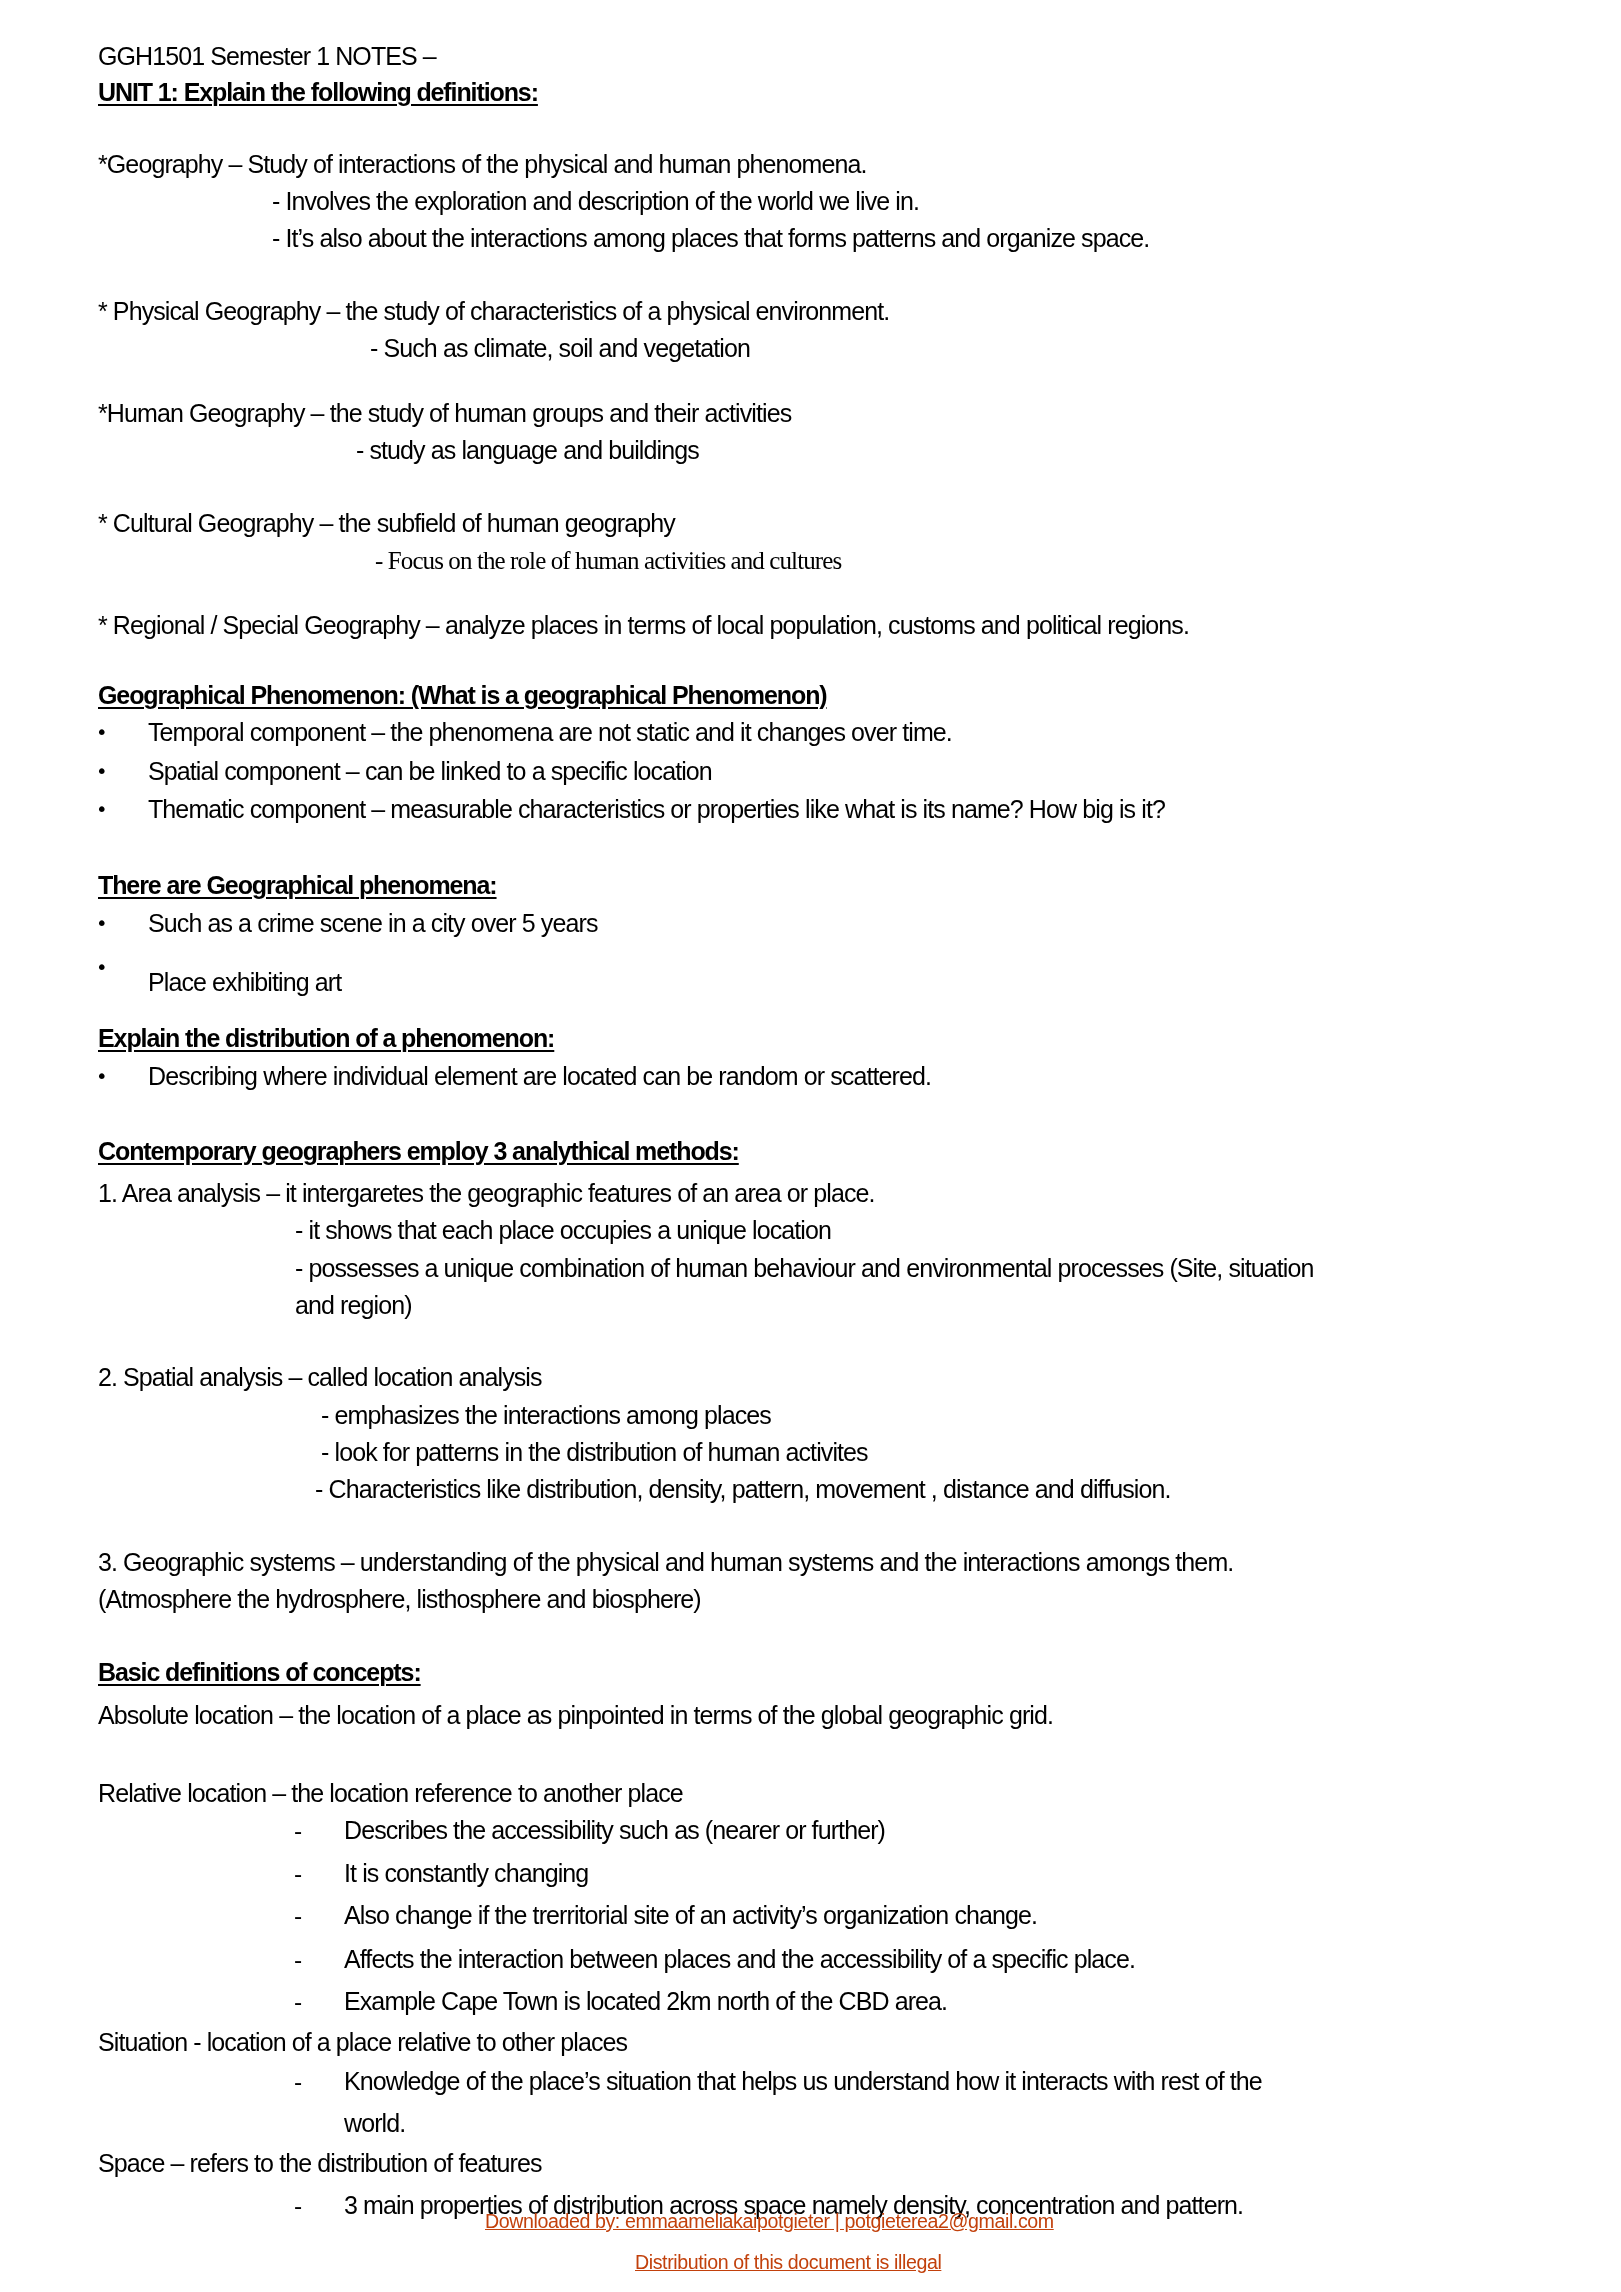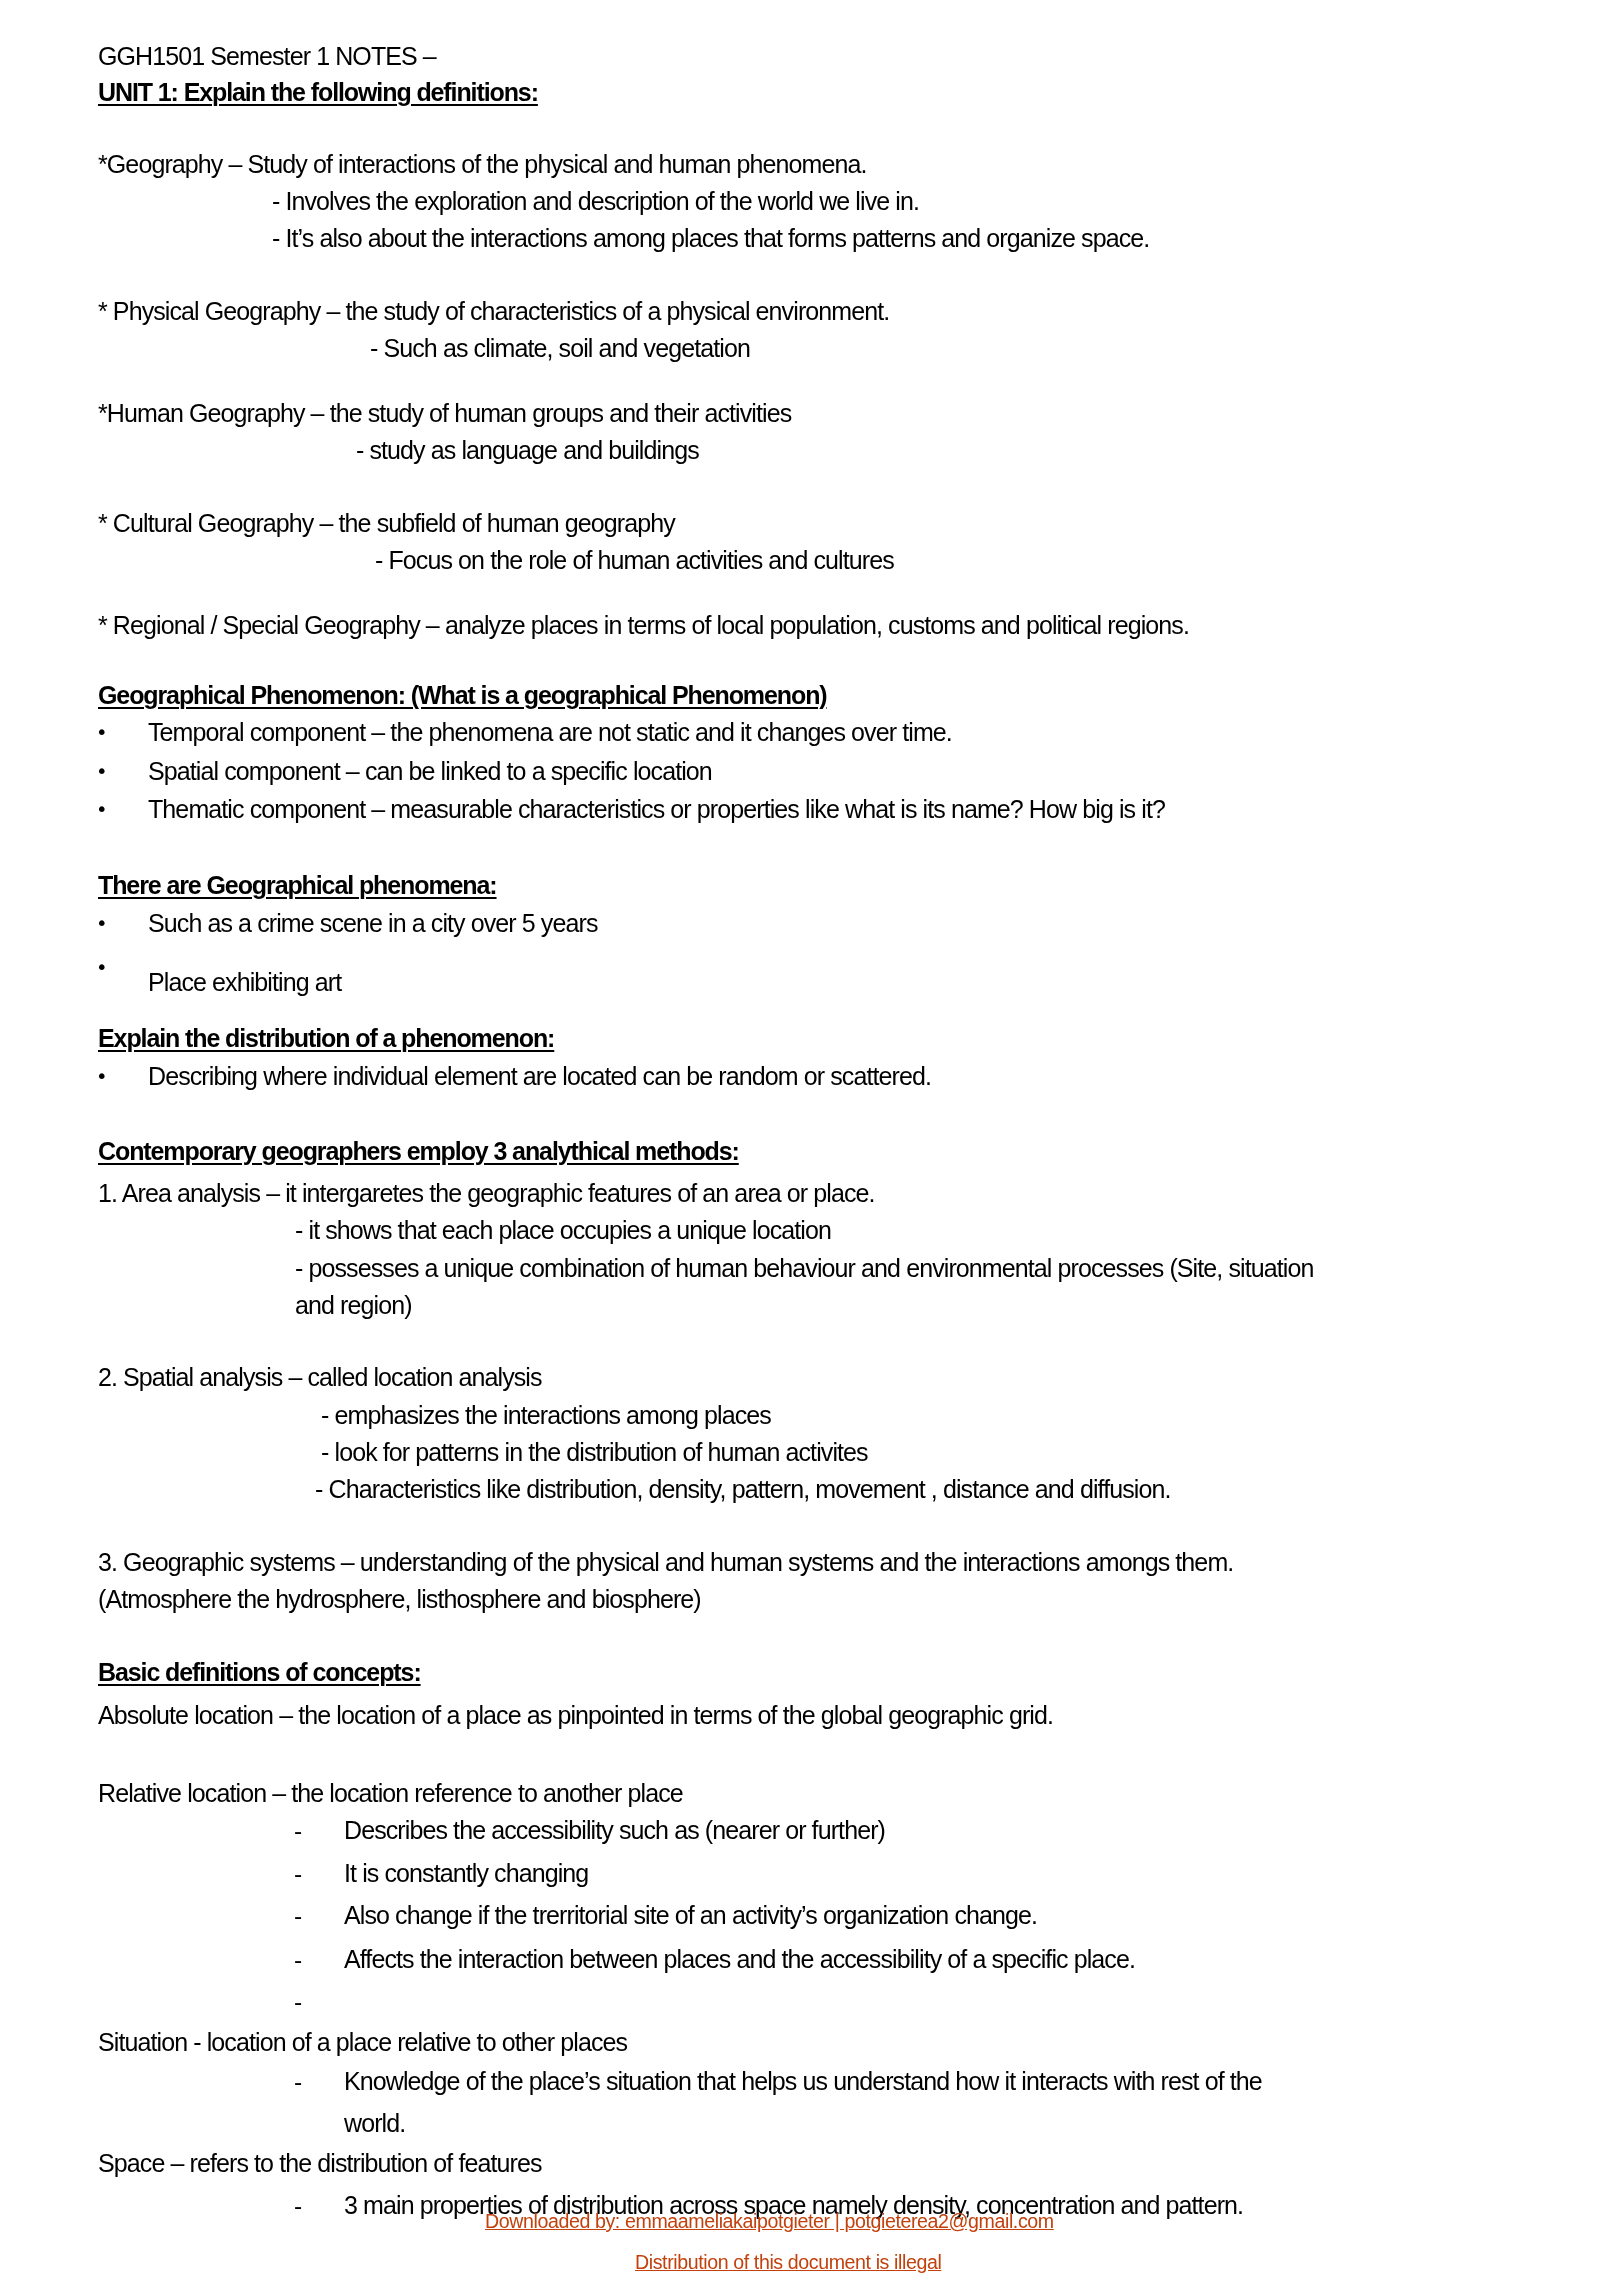--- a/index.html
+++ b/index.html
@@ -40,21 +40,21 @@
   <div class="ln" style="left:272px;top:187px;">- Involves the exploration and description of the world we live in.</div>
   <div class="ln" style="left:272px;top:224px;">- It’s also about the interactions among places that forms patterns and organize space.</div>
 
   <div class="ln" style="left:98px;top:297px;">* Physical Geography – the study of characteristics of a physical environment.</div>
   <div class="ln" style="left:370px;top:334px;">- Such as climate, soil and vegetation</div>
 
   <div class="ln" style="left:98px;top:399px;">*Human Geography – the study of human groups and their activities</div>
   <div class="ln" style="left:356px;top:436px;">- study as language and buildings</div>
 
   <div class="ln" style="left:98px;top:509px;">* Cultural Geography – the subfield of human geography</div>
-  <div class="ln" style="left:375px;top:546px;">- Focus on the role of human activities and cultures</div>
+  <div class="ln" style="left:375px;top:546px;font-family:Liberation Serif, serif;">- Focus on the role of human activities and cultures</div>
 
   <div class="ln" style="left:98px;top:611px;">* Regional / Special Geography – analyze places in terms of local population, customs and political regions.</div>
 
   <div class="ln h" style="left:98px;top:681px;">Geographical Phenomenon: (What is a geographical Phenomenon) </div>
   <span class="bul" style="left:96px;top:718px;">•</span>
   <div class="ln" style="left:148px;top:718px;">Temporal component – the phenomena are not static and it changes over time.</div>
   <span class="bul" style="left:96px;top:757px;">•</span>
   <div class="ln" style="left:148px;top:757px;">Spatial component – can be linked to a specific location</div>
   <span class="bul" style="left:96px;top:795px;">•</span>
   <div class="ln" style="left:148px;top:795px;">Thematic component – measurable characteristics or properties like what is its name? How big is it?</div>
@@ -89,20 +89,21 @@
   <div class="ln" style="left:98px;top:1779px;">Relative location – the location reference to another place</div>
   <span class="dash" style="left:294px;top:1816px;">-</span>
   <div class="ln" style="left:344px;top:1816px;">Describes the accessibility such as (nearer or further)</div>
   <span class="dash" style="left:294px;top:1859px;">-</span>
   <div class="ln" style="left:344px;top:1859px;">It is constantly changing</div>
   <span class="dash" style="left:294px;top:1901px;">-</span>
   <div class="ln" style="left:344px;top:1901px;">Also change if the trerritorial site of an activity’s organization change.</div>
   <span class="dash" style="left:294px;top:1945px;">-</span>
   <div class="ln" style="left:344px;top:1945px;">Affects the interaction between places and the accessibility of a specific place.</div>
   <span class="dash" style="left:294px;top:1987px;">-</span>
+  <div class="ln" style="left:344px;top:1987px;">Example Cape Town is located 2km north of the CBD area.</div>
 
   <div class="ln" style="left:98px;top:2028px;">Situation -  location of a place relative to other places</div>
   <span class="dash" style="left:294px;top:2067px;">-</span>
   <div class="ln" style="left:344px;top:2067px;text-align:center;">Knowledge of the place’s situation that helps us understand how it interacts with rest of the</div>
   <div class="ln" style="left:344px;top:2109px;">world.</div>
 
   <div class="ln" style="left:98px;top:2149px;">Space – refers to the distribution of features</div>
   <span class="dash" style="left:294px;top:2191px;">-</span>
   <div class="ln" style="left:344px;top:2191px;">3 main properties of distribution across space namely density, concentration and pattern.</div>
 

